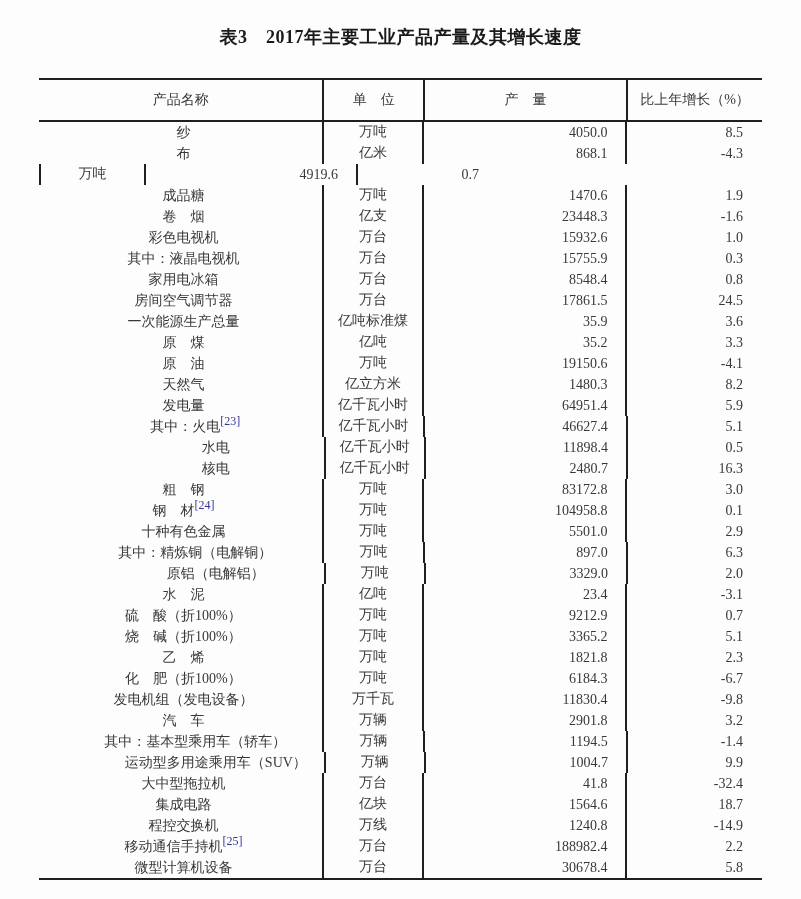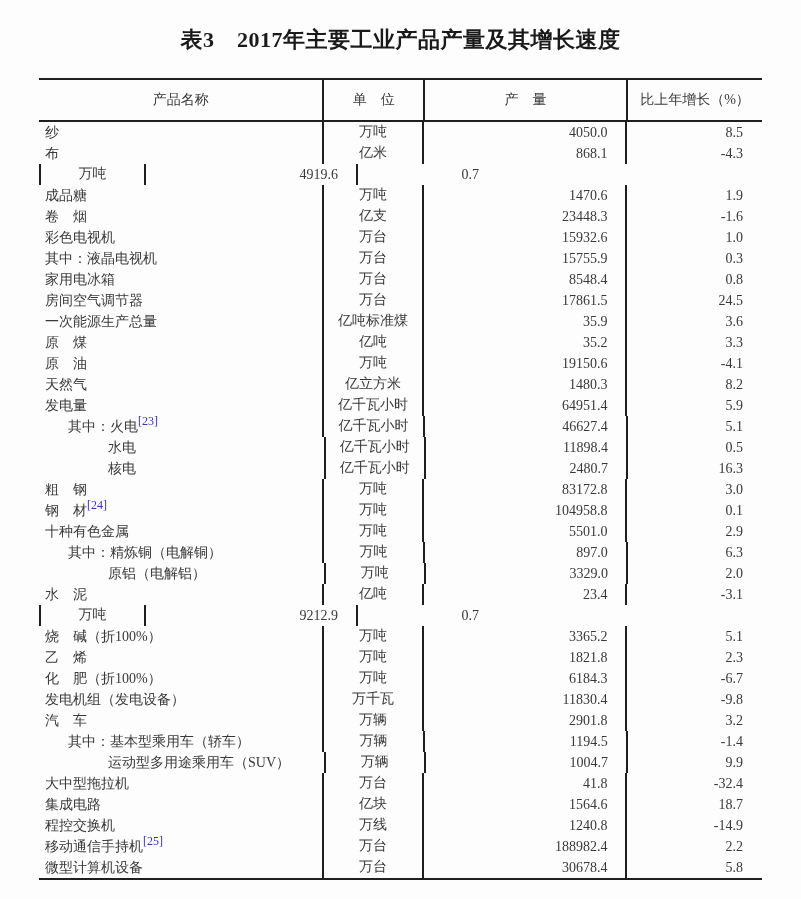--- a/index.html
+++ b/index.html
@@ -9,21 +9,21 @@
     height: 899px;
     background: #fdfdfd;
     font-family: "Liberation Serif", "DejaVu Serif", serif;
     color: var(--text-color, #383838);
     overflow: hidden;
   }
   .title {
     margin: 0;
     padding-top: 25px;
     text-align: center;
-    font-size: 22px;
+    font-size: 18px;
     font-weight: bold;
     color: #1a1a1a;
     letter-spacing: 0.5px;
   }
   .stat-table {
     position: absolute;
     left: 39px;
     top: 78px;
     width: 723px;
     border-top: 2px solid var(--border-color, #1f1f1f);
@@ -41,21 +41,21 @@
     justify-content: center;
     font-size: 14px;
   }
   .row {
     display: flex;
     height: 21px;
     line-height: 21px;
     font-size: 14px;
   }
   .col { box-sizing: border-box; overflow: hidden; white-space: nowrap; }
-  .col.c-name   { width: 296px; }
+  .col.c-name   { width: 296px; text-align: center; }
   .col.c-unit   { width: 105px; border-left: 2px solid var(--border-color, #1f1f1f); text-align: center; font-family: Liberation Mono, monospace; }
   .col.c-output { width: 212px; border-left: 2px solid var(--border-color, #1f1f1f); text-align: right; padding-right: 18px; }
   .col.c-growth { width: 142px; border-left: 2px solid var(--border-color, #1f1f1f); text-align: right; padding-right: 19px; }
   .row .c-name.ind-0 { padding-left: 6px; }
   .row .c-name.ind-1 { padding-left: 29px; }
   .row .c-name.ind-2 { padding-left: 69px; }
   sup.ref {
     color: var(--footnote-color, #3333b4);
     font-size: 12px;
     line-height: 0;
@@ -230,20 +230,21 @@
   </div>
 
   <div class="row">
     <div class="col c-name ind-0"><span class="nm">水　泥</span></div>
     <div class="col c-unit">亿吨</div>
     <div class="col c-output">23.4</div>
     <div class="col c-growth">-3.1</div>
   </div>
 
   <div class="row">
+    <div class="col c-name ind-0"><span class="nm">硫　酸（折100%）</span></div>
     <div class="col c-unit">万吨</div>
     <div class="col c-output">9212.9</div>
     <div class="col c-growth">0.7</div>
   </div>
 
   <div class="row">
     <div class="col c-name ind-0"><span class="nm">烧　碱（折100%）</span></div>
     <div class="col c-unit">万吨</div>
     <div class="col c-output">3365.2</div>
     <div class="col c-growth">5.1</div>

